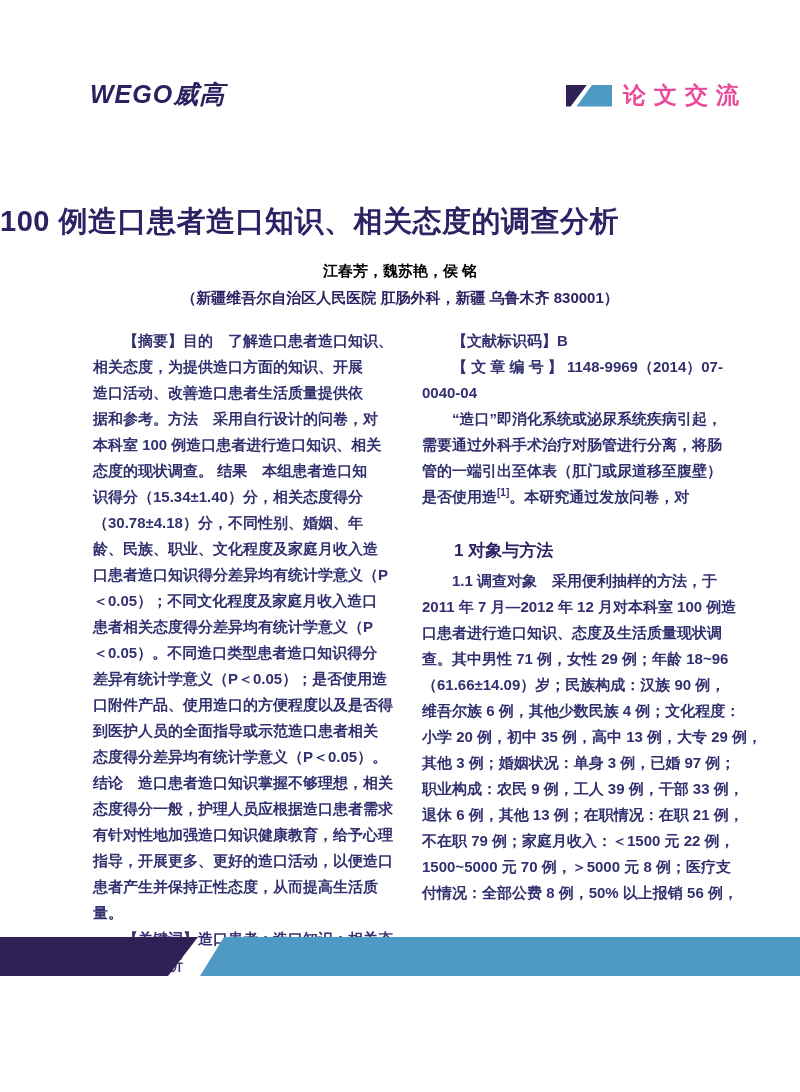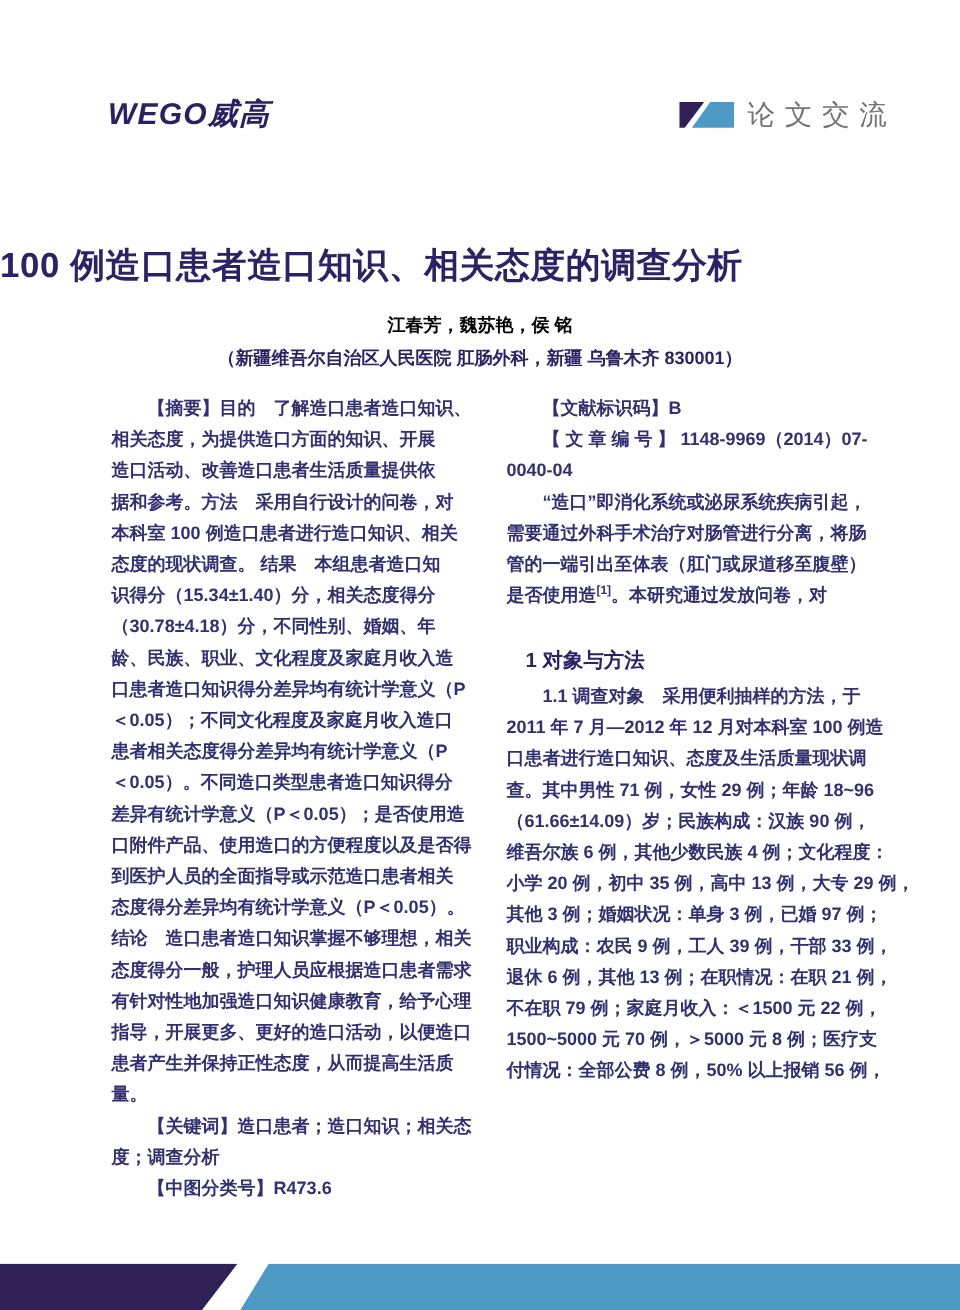--- a/index.html
+++ b/index.html
@@ -1,19 +1,19 @@
 <!DOCTYPE html>
 <html><head>
 <meta charset="utf-8">
 <style>
   html, body { margin: 0; padding: 0; background: #ffffff; }
   .page {
     position: relative;
     width: 800px;
-    height: 1092px;
+    height: 976px;
     background: #ffffff;
     overflow: hidden;
     font-family: "Liberation Sans", "DejaVu Sans", sans-serif;
   }
 
   
   .brand {
     position: absolute;
     left: 90px;
     top: 78px;
@@ -37,22 +37,22 @@
     background: #2f2156;
     clip-path: polygon(0 0, 46% 0, 10% 100%, 0 100%);
   }
   .ci-blue {
     position: absolute; inset: 0;
     background: #4f9ac4;
     clip-path: polygon(57% 0, 100% 0, 100% 100%, 23% 100%);
   }
   .corner-label {
     font-size: 23px;
-    font-weight: 400;
-    color: #737373;
+    font-weight: 700;
+    color: #ec4899;
     letter-spacing: 8px;
     margin-right: -8px;
     white-space: nowrap;
   }
 
   
   .title {
     position: absolute;
     left: 0; right: 0;
     top: 202px;
@@ -98,21 +98,21 @@
     font-size: 10px;
     font-weight: 700;
     vertical-align: 6px;
     line-height: 0;
   }
   .section-heading {
     font-size: 17px;
     font-weight: 800;
     color: #2b2364;
     line-height: 26px;
-    margin: 28px 0 4px 16px;
+    margin: 28px 0 4px 32px;
   }
 
   
   .footer { position: absolute; left: 0; bottom: 0; width: 800px; height: 39px; }
   .fo-dark {
     position: absolute; inset: 0;
     background: #2f2156;
     clip-path: polygon(0 0, 198px 0, 168px 100%, 0 100%);
   }
   .fo-blue {

